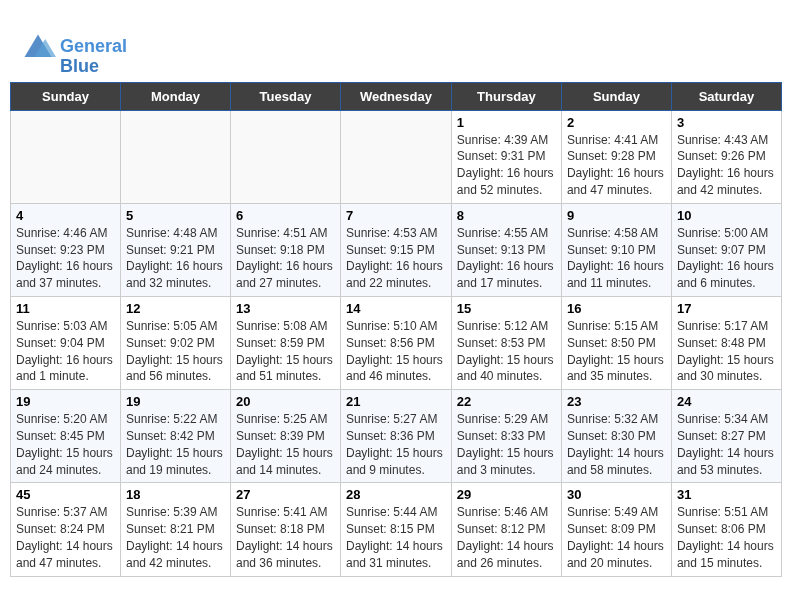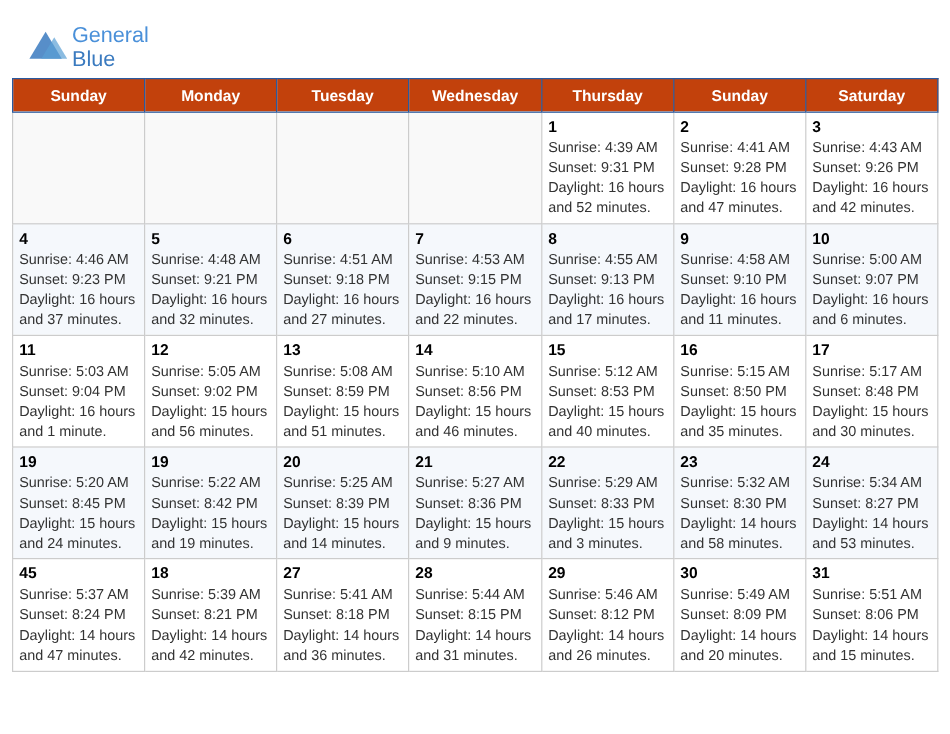--- a/index.html
+++ b/index.html
@@ -16,23 +16,24 @@
       align-items: flex-start;
       padding: 10px 10px 5px 10px;
     }
     .logo {
       display: flex;
       align-items: center;
       gap: 4px;
     }
     .logo-text {
       font-size: 18px;
-      font-weight: normal;
+      font-weight: bold;
       color: #333;
       line-height: 1.1;
+      margin-top: 17px;
     }
     .logo-text span {
       color: #4a90d9;
     }
     .logo-icon {
       width: 36px;
       height: 36px;
     }
     .title-block {
       text-align: right;
@@ -45,21 +46,21 @@
     .location {
       font-size: 16px;
       color: #333;
     }
     table {
       width: 100%;
       border-collapse: collapse;
       font-size: 11px;
     }
     .day-header {
-      background-color: #c2410c;
+      background-color: #404040;
       color: #fff;
       text-align: center;
       padding: 6px 0;
       font-weight: bold;
       font-size: 13px;
       border: 1px solid #2a5a9f;
     }
     td {
       border: 1px solid #ccc;
       vertical-align: top;

